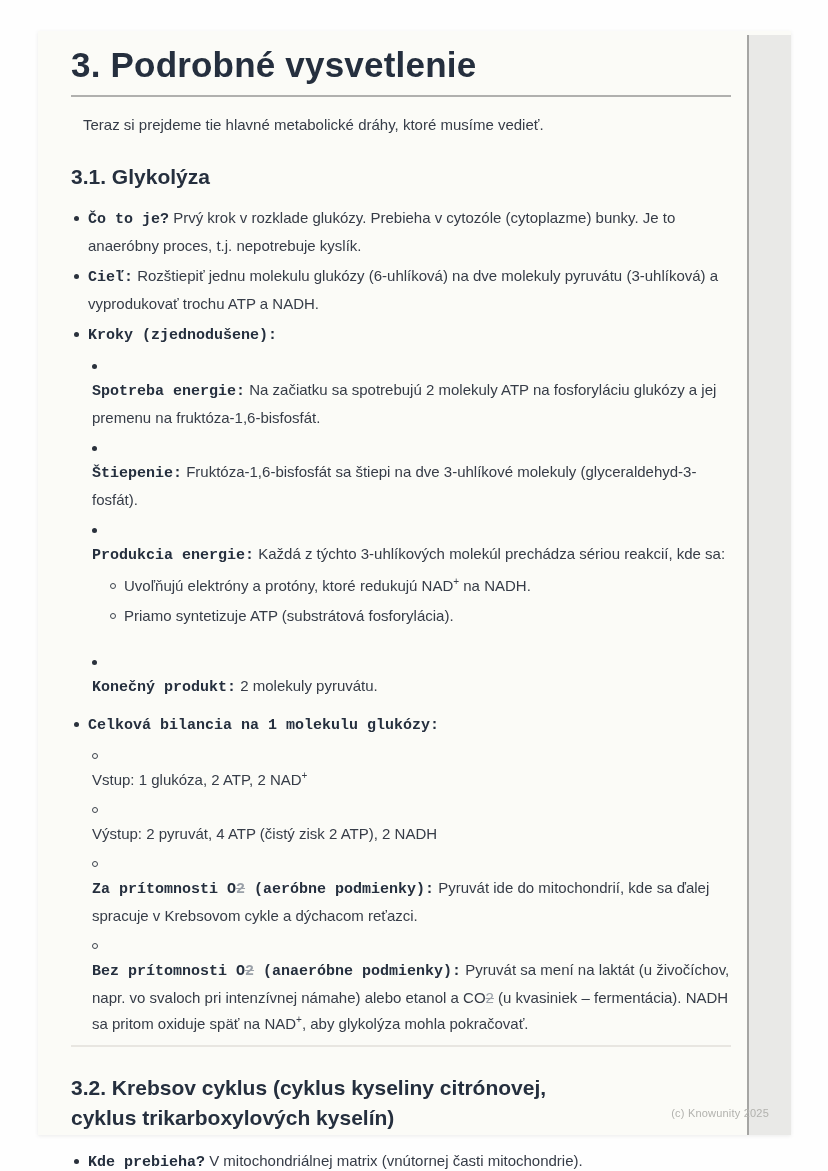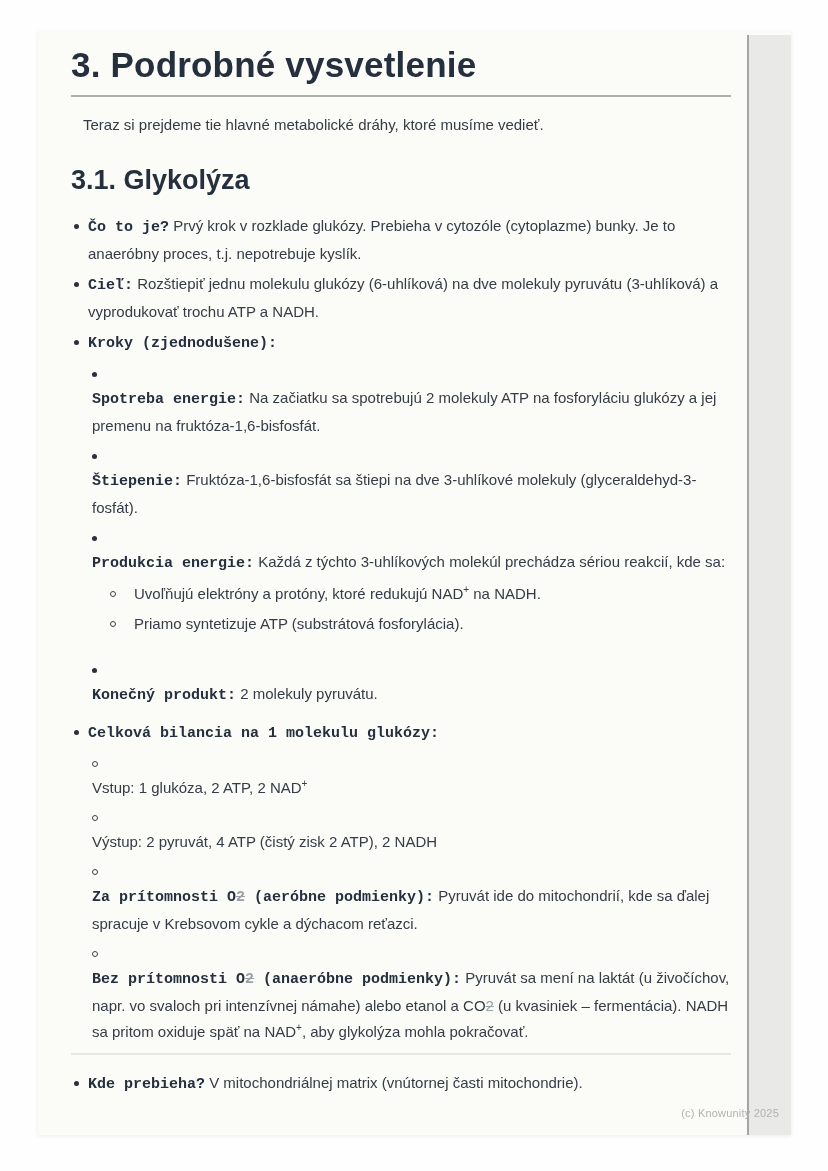--- a/index.html
+++ b/index.html
@@ -30,47 +30,47 @@
     font-size: 15px;
     z-index: 1;
   }
   .h2 {
     font-size: 35px; font-weight: bold; color: #252f3e;
     margin: 0; line-height: 1.2; letter-spacing: 0.2px;
   }
   .hr1 { height: 2px; background: #b0b0ae; margin-top: 9px; }
   .intro { margin: 15px 12px 0; line-height: 26px; }
   .h3 {
-    font-size: 27px; font-weight: bold; color: #252f3e;
+    font-size: 21px; font-weight: bold; color: #252f3e;
     margin: 26px 0 0; line-height: 1.25;
   }
   .h3-krebs { line-height: 1.43; }
   .h3-krebs span { display: block; }
   .list { margin-top: 15px; }
   .li { display: flex; margin-bottom: 4px; line-height: 26px; }
   .lvl1 { padding-left: 3px; }
   .lvl2 { padding-left: 21px; flex-direction: column; }
-  .lvl3 { padding-left: 39px; gap: 10px; }
+  .lvl3 { padding-left: 39px; }
   .marker { flex: 0 0 14px; position: relative; margin-top: 10px; }
   .marker.disc::after {
     content: ""; position: absolute; left: 0; top: 1px;
     width: 5px; height: 5px; border-radius: 50%; background: #2a313c;
   }
   .marker.circle::after {
     content: ""; position: absolute; left: 0; top: 0;
     width: 4px; height: 4px; border-radius: 50%;
     border: 1.5px solid #3d434d; background: transparent;
   }
   .li-text { flex: 1; }
   .b { font-weight: bold; color: #252f3e; font-family: Liberation Mono, monospace; }
   .strike { color: #9aa0a8; text-decoration: line-through; }
   sup { font-size: 10px; line-height: 0; }
   .hr2 { height: 2px; background: #e8e6e1; margin-top: 8px; }
   .watermark {
-    position: absolute; right: 12px; bottom: 16px;
+    position: absolute; right: 22px; bottom: 16px;
     font-size: 11px; color: #b2b2ae; letter-spacing: 0.2px;
     z-index: 2;
   }
 </style>
 </head>
 <body>
 
 <div class="page">
   <div class="strip"></div>
 
@@ -134,20 +134,24 @@
           <span class="li-text"><span class="b">Za prítomnosti O</span><span class="b strike">2</span><span class="b"> (aeróbne podmienky):</span><span> Pyruvát ide do mitochondrií, kde sa ďalej spracuje v Krebsovom cykle a dýchacom reťazci.</span></span>
         </div>
         <div class="li lvl2">
           <span class="marker circle"></span>
           <span class="li-text"><span class="b">Bez prítomnosti O</span><span class="b strike">2</span><span class="b"> (anaeróbne podmienky):</span><span> Pyruvát sa mení na laktát (u živočíchov, napr. vo svaloch pri intenzívnej námahe) alebo etanol a CO</span><span class="strike">2</span><span> (u kvasiniek – fermentácia). NADH sa pritom oxiduje späť na NAD</span><sup>+</sup><span>, aby glykolýza mohla pokračovať.</span></span>
         </div>
       </div>
 
     <div class="hr2"></div>
 
+    <div class="h3 h3-krebs">
+      <span>3.2. Krebsov cyklus (cyklus kyseliny citrónovej,</span>
+      <span>cyklus trikarboxylových kyselín)</span>
+    </div>
     <div class="list">
         <div class="li lvl1">
           <span class="marker disc"></span>
           <span class="li-text"><span class="b">Kde prebieha?</span><span> V mitochondriálnej matrix (vnútornej časti mitochondrie).</span></span>
         </div>
       </div>
   </div>
 
   <div class="watermark">(c) Knowunity 2025</div>
 </div>

